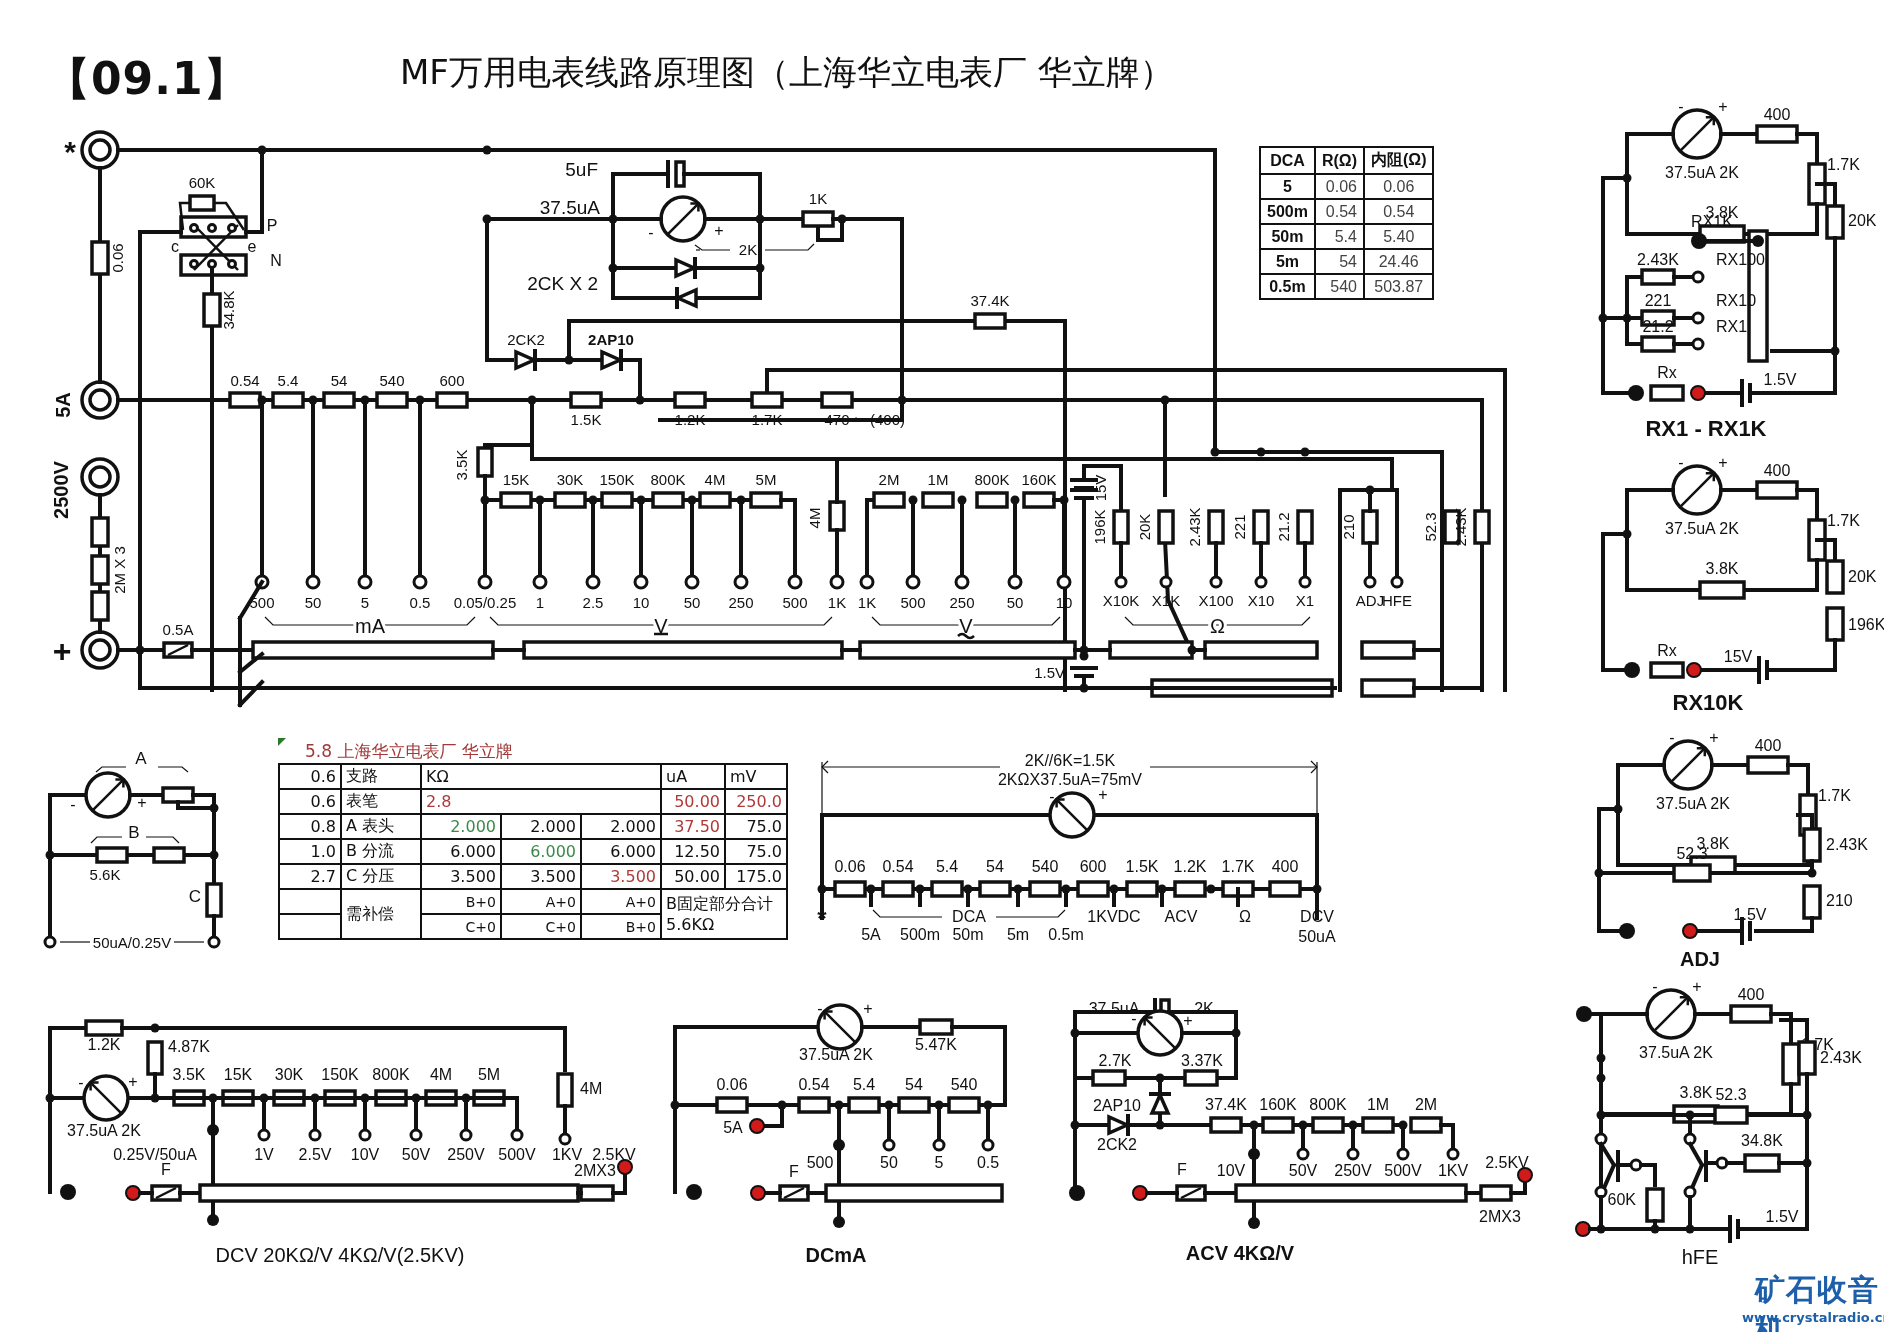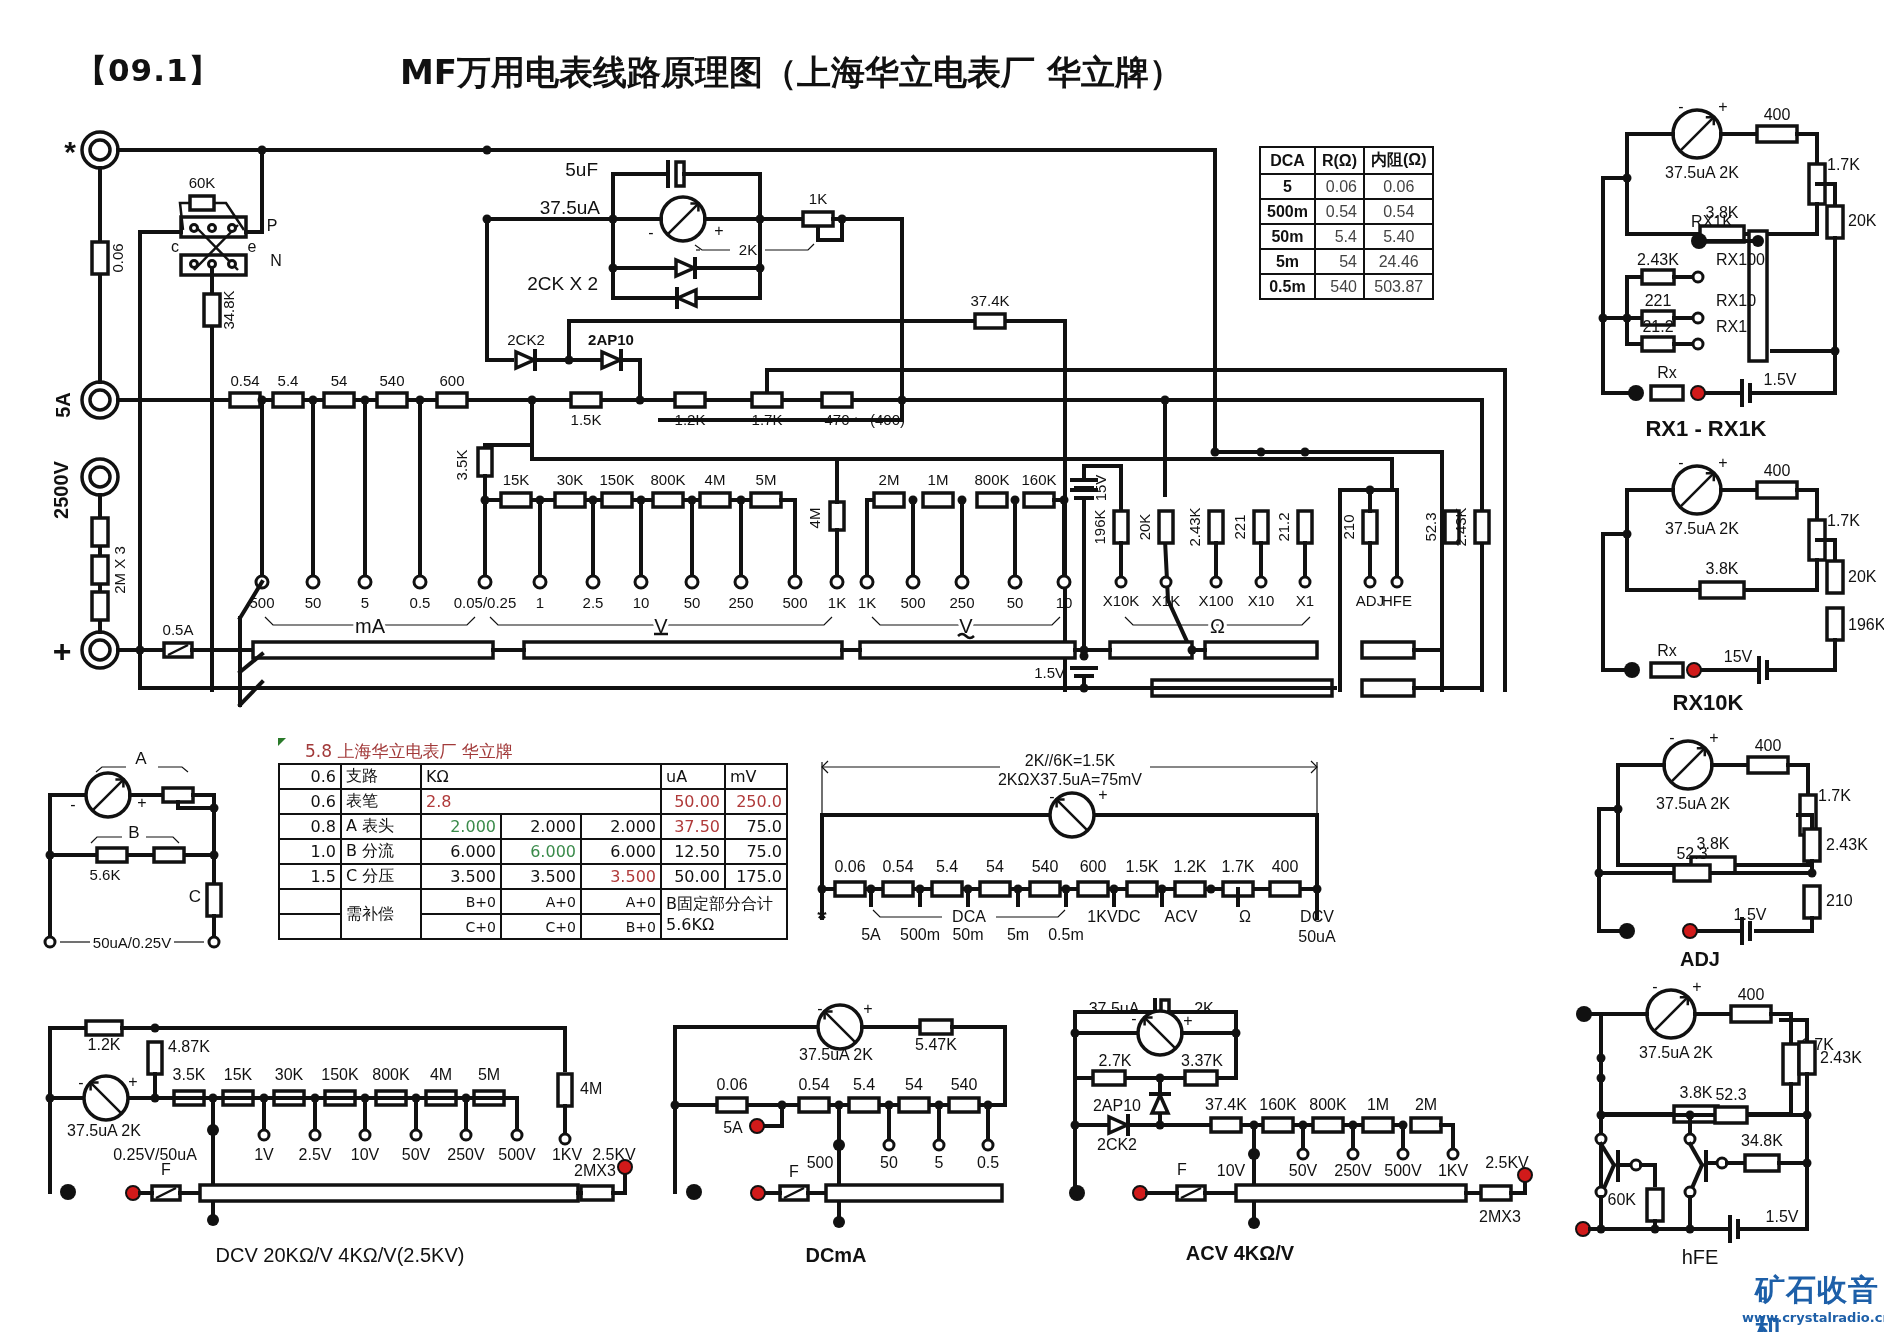--- a/index.html
+++ b/index.html
@@ -7,22 +7,22 @@
   #sch{position:absolute;left:0;top:0;width:1884px;height:1332px;}
   #sch text{font-family:"Liberation Sans","DejaVu Sans",sans-serif;fill:#111;}
   .w{stroke:#111;stroke-width:4;fill:none;stroke-linecap:square;}
   .wt{stroke:#111;stroke-width:2.5;fill:none;}
   .thin{stroke:#111;stroke-width:1.2;fill:none;}
   .res{stroke:#111;stroke-width:3.5;fill:#fff;}
   .dot{fill:#111;}
   .odot{fill:#fff;stroke:#111;stroke-width:3;}
   .rdot{fill:#d11a1a;stroke:#111;stroke-width:2;}
   .sw{stroke:#111;stroke-width:3.5;fill:#fff;}
-  .title-l{position:absolute;left:76px;top:50px;font-size:31px;font-weight:bold;font-family:"DejaVu Sans",sans-serif;letter-spacing:1px;}
-  .title-m{position:absolute;left:400px;top:50px;font-size:34px;font-weight:bold;font-family:"DejaVu Sans",sans-serif;}
+  .title-l{position:absolute;left:46px;top:50px;font-size:44px;font-weight:bold;font-family:"DejaVu Sans",sans-serif;letter-spacing:1px;}
+  .title-m{position:absolute;left:400px;top:50px;font-size:34px;font-weight:normal;font-family:"DejaVu Sans",sans-serif;}
   table.dca{position:absolute;left:1259px;top:146px;border-collapse:collapse;font-family:"Liberation Sans",sans-serif;font-size:16px;}
   table.dca td,table.dca th{border:2px solid #111;padding:2px 6px;height:19px;}
   table.dca th{font-weight:bold;text-align:center;}
   table.dca td.c{text-align:center;font-weight:bold;}
   table.dca td.r{text-align:right;color:#444;}
   table.dca td.m{text-align:center;color:#444;}
   .t2cap{position:absolute;left:305px;top:740px;color:#a23a3a;font-size:17px;font-family:"DejaVu Sans",sans-serif;}
   .t2flag{position:absolute;left:278px;top:738px;width:0;height:0;border-left:8px solid #2a7a2a;border-bottom:8px solid transparent;}
   table.calc{position:absolute;left:278px;top:763px;border-collapse:collapse;font-family:"DejaVu Sans",sans-serif;font-size:16px;}
   table.calc td{border:2px solid #111;height:23px;padding:0 4px;}
@@ -956,21 +956,21 @@
   <tr>
     <td class="n">1.0</td>
     <td>B 分流</td>
     <td class="n">6.000</td>
     <td class="n green">6.000</td>
     <td class="n">6.000</td>
     <td class="n">12.50</td>
     <td class="n">75.0</td>
   </tr>
   <tr>
-    <td class="n">1.5</td>
+    <td class="n">2.7</td>
     <td>C 分压</td>
     <td class="n">3.500</td>
     <td class="n">3.500</td>
     <td class="n red">3.500</td>
     <td class="n">50.00</td>
     <td class="n">175.0</td>
   </tr>
   <tr>
     <td></td>
     <td class="cn" rowspan="2">需补偿</td>

